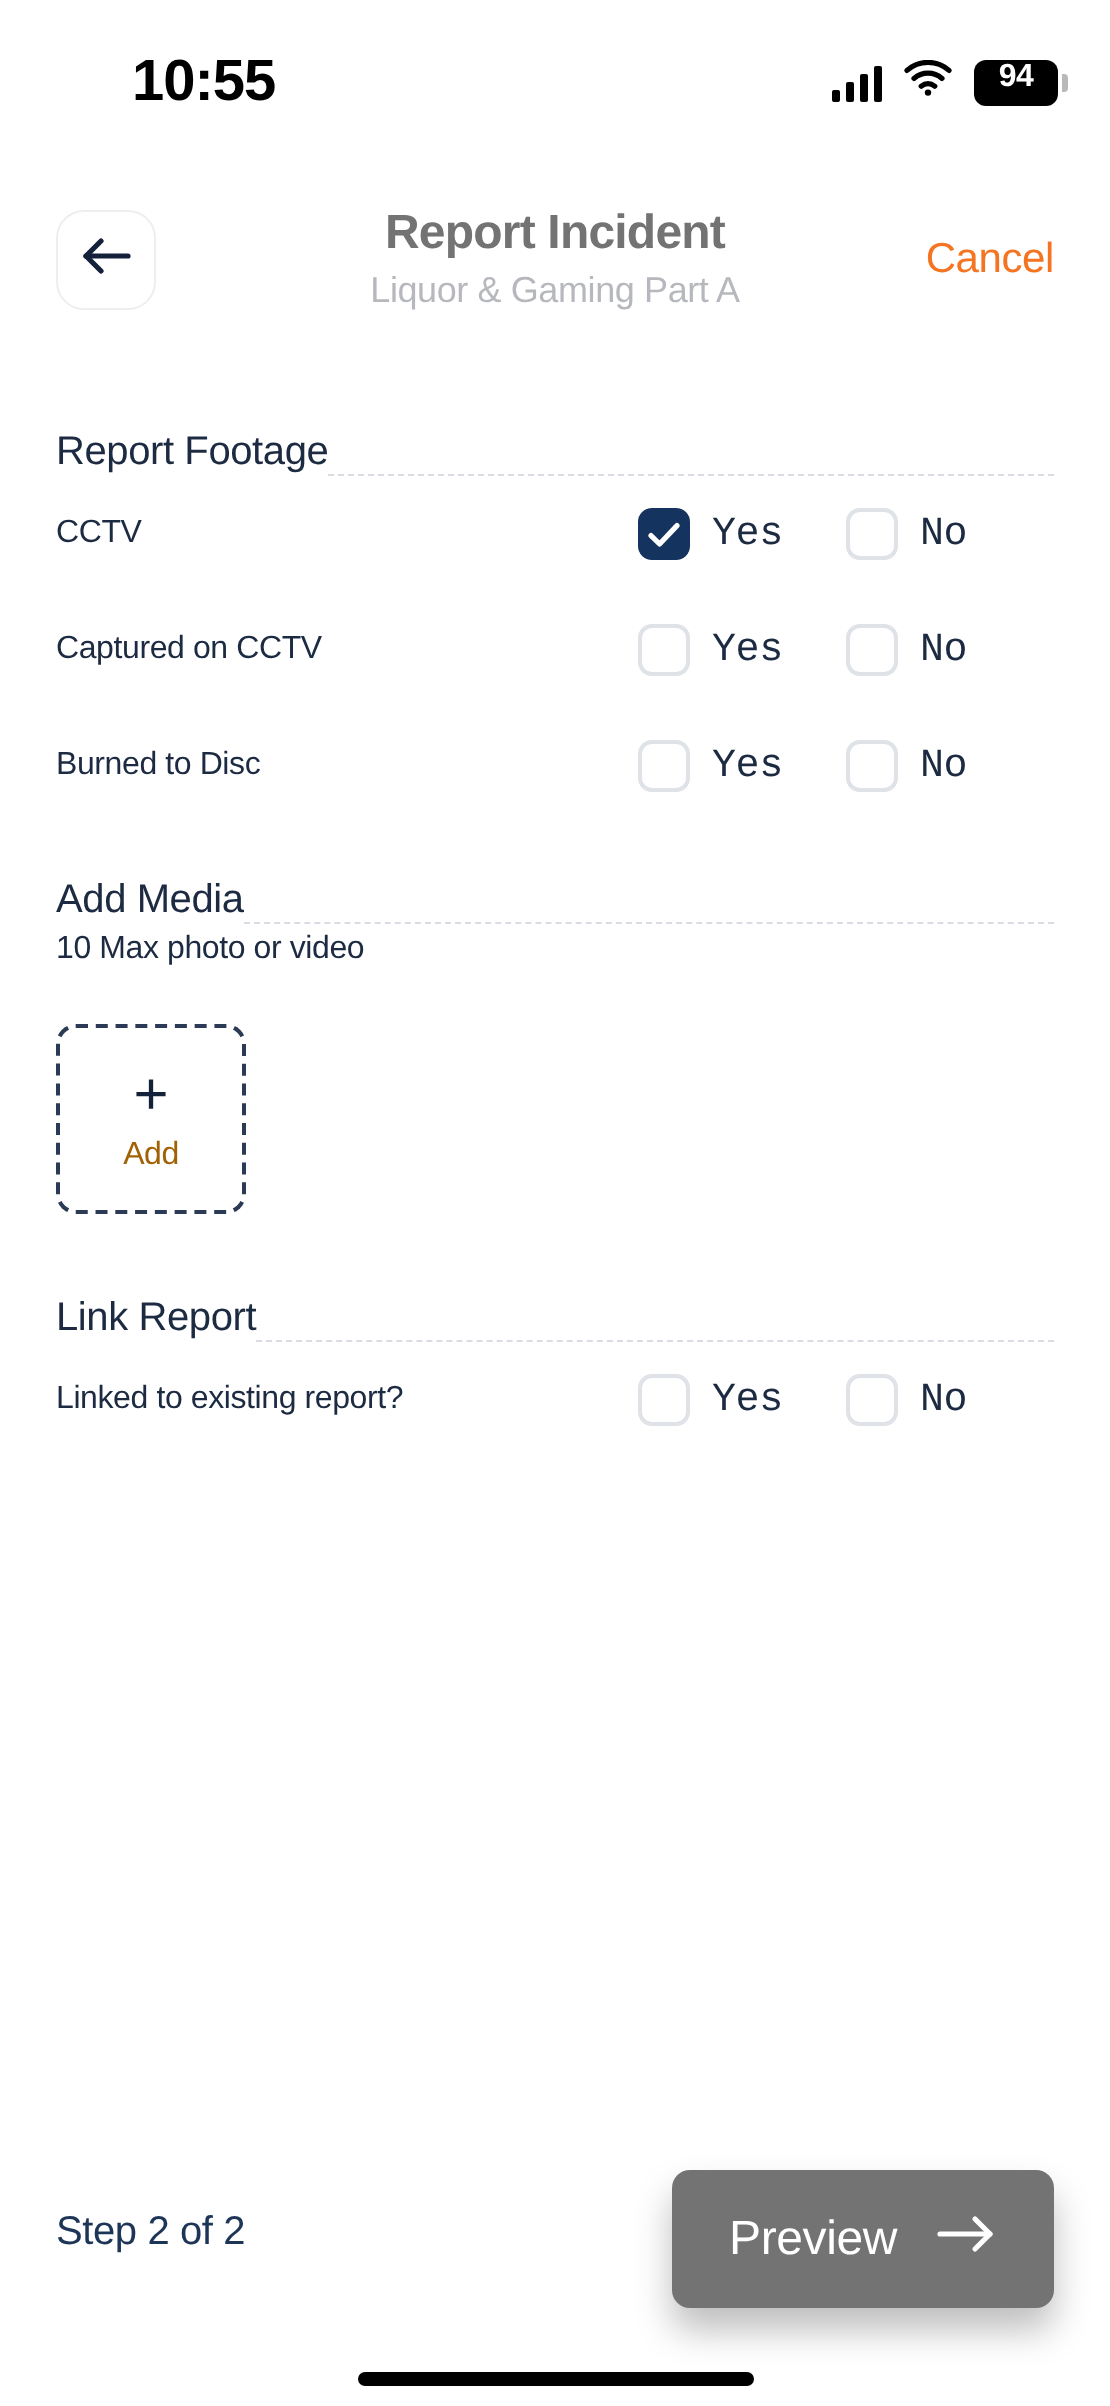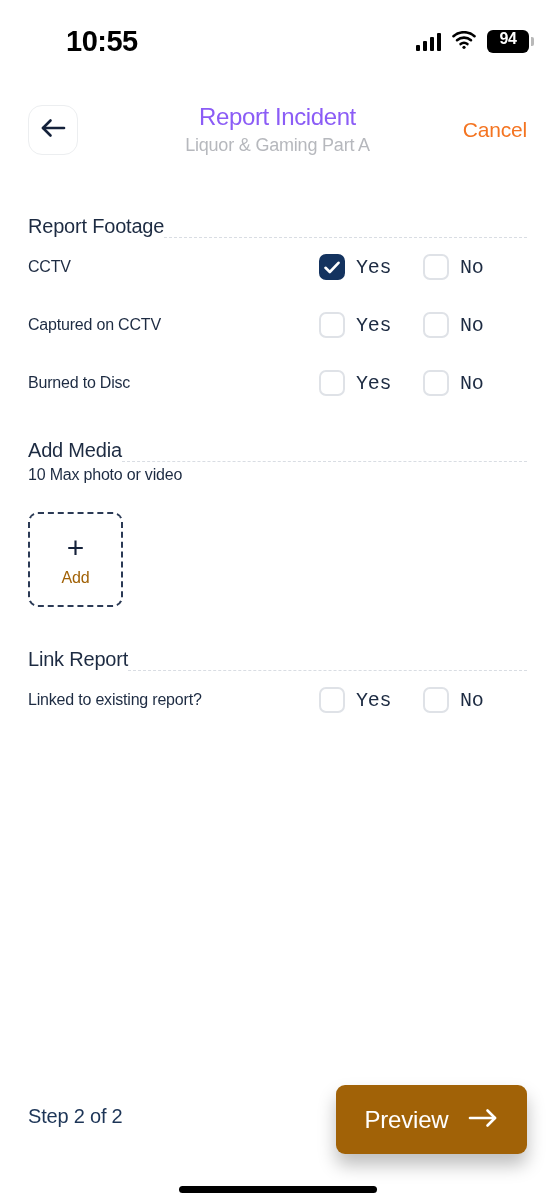--- a/index.html
+++ b/index.html
@@ -89,22 +89,22 @@
     cursor: pointer;
   }
   .header-titles {
     position: absolute;
     left: 0; top: 8px;
     width: 555px;
     text-align: center;
   }
   .header-title {
     font-size: 24px;
-    font-weight: normal;
-    color: #8b5cf6;
+    font-weight: bold;
+    color: #737373;
     letter-spacing: -0.4px;
   }
   .header-subtitle {
     margin-top: 4px;
     font-size: 18px;
     color: #b6b8bd;
     letter-spacing: -0.2px;
   }
   .cancel-button {
     position: absolute;
@@ -223,21 +223,21 @@
     position: absolute;
     left: 28px; top: 45px;
     font-size: 20px;
     color: #1d3557;
     letter-spacing: -0.2px;
   }
   .preview-button {
     position: absolute;
     left: 336px; top: 25px;
     width: 191px; height: 69px;
-    background: #a16207;
+    background: #737373;
     border-radius: 9px;
     display: flex;
     align-items: center;
     justify-content: center;
     gap: 20px;
     cursor: pointer;
     box-shadow: 0 11px 18px rgba(0,0,0,0.26);
   }
   .preview-button .plabel {
     font-size: 24px;

